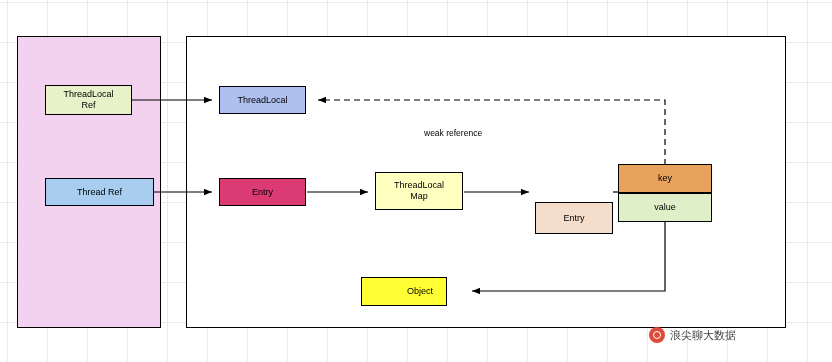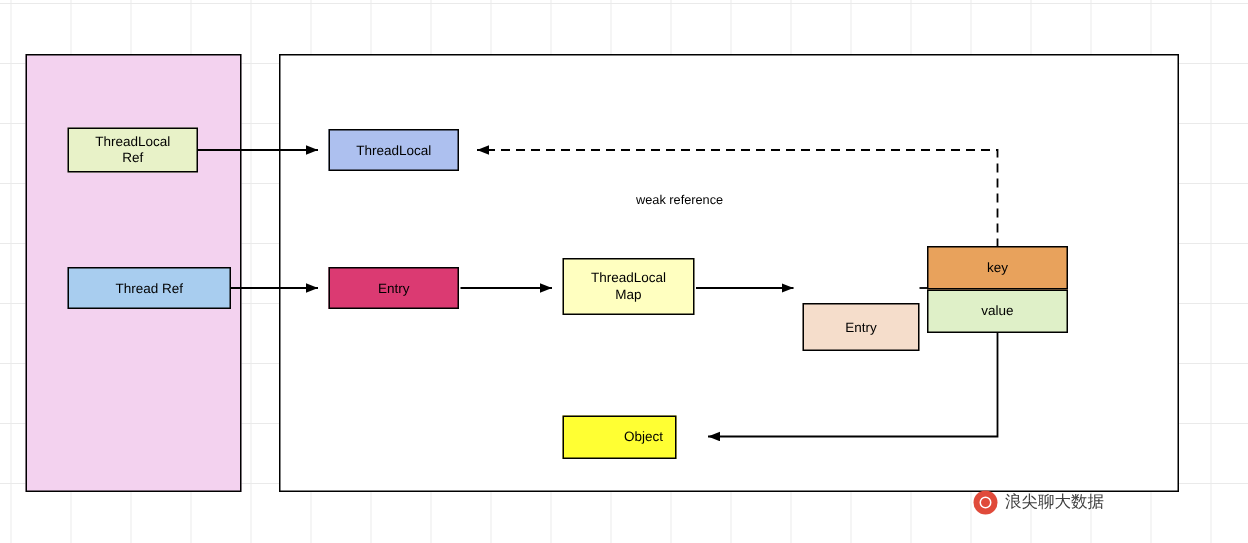--- a/index.html
+++ b/index.html
@@ -48,20 +48,21 @@
   }
   .edge-label {
     position: absolute;
     font-size: 8.5px;
     color: #000000;
     white-space: nowrap;
   }
   .watermark {
     position: absolute;
     display: flex;
+    align-items: center;
     gap: 5px;
     font-size: 11px;
     color: #3d3d3d;
     font-family: "DejaVu Sans", sans-serif;
   }
   .wm-logo {
     width: 16px;
     height: 16px;
     border-radius: 50%;
     background: #e04a3a;
@@ -121,21 +122,21 @@
 
   <div class="box" style="left:375px; top:172px; width:88px; height:38px; background:#ffffc0;">ThreadLocal
 Map</div>
 
   <div class="box" style="left:535px; top:176px; width:78px; height:32px; background:#f5ddcb;margin-top:26px;">Entry</div>
 
   <div class="box" style="left:618px; top:193px; width:94px; height:29px; background:#dff0c8;">value</div>
 
   <div class="box" style="left:618px; top:164px; width:94px; height:29px; background:#e8a25c;">key</div>
 
-  <div class="box" style="left:375px; top:277px; width:76px; height:29px; background:#ffff33;padding-left:32px;">Object</div>
+  <div class="box" style="left:361px; top:277px; width:86px; height:29px; background:#ffff33;padding-left:32px;">Object</div>
 
   <div class="edge-label" style="left:424px; top:128px;">weak reference</div>
 
   <div class="watermark" style="left:649px; top:327px;">
     <span class="wm-logo"></span>
     <span>浪尖聊大数据</span>
   </div>
 
 </div>
 

